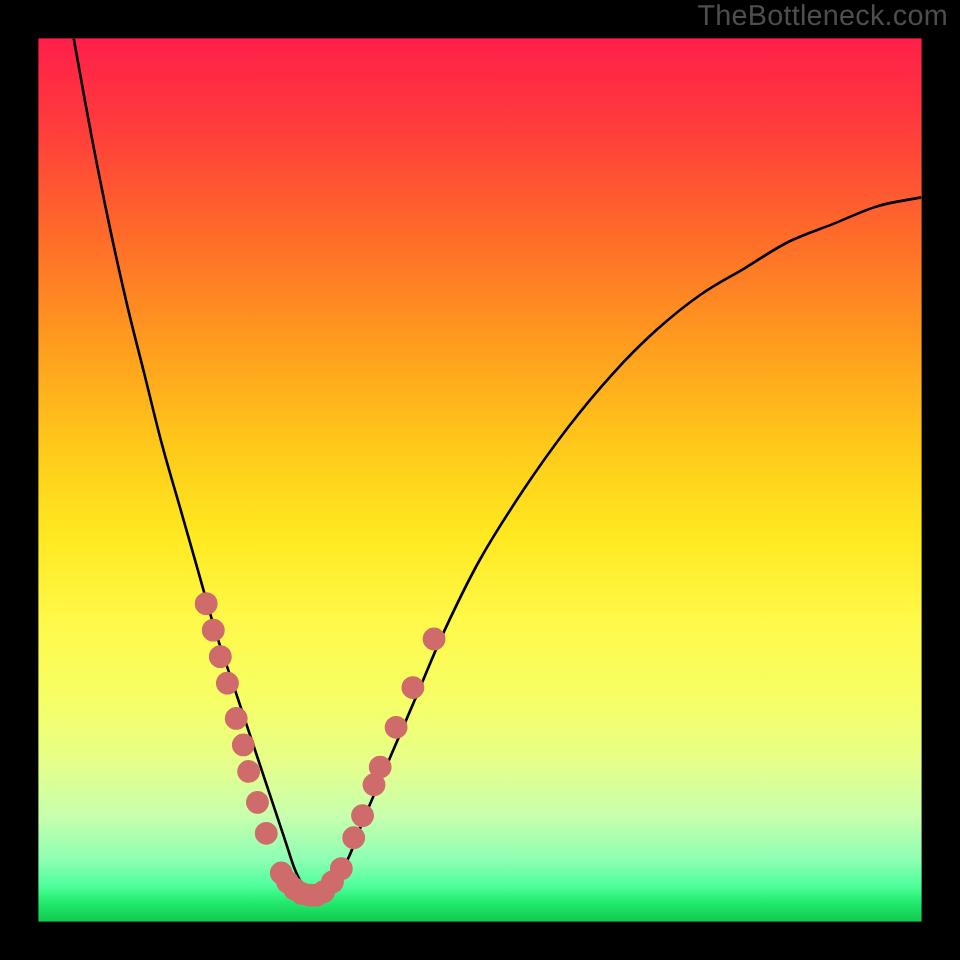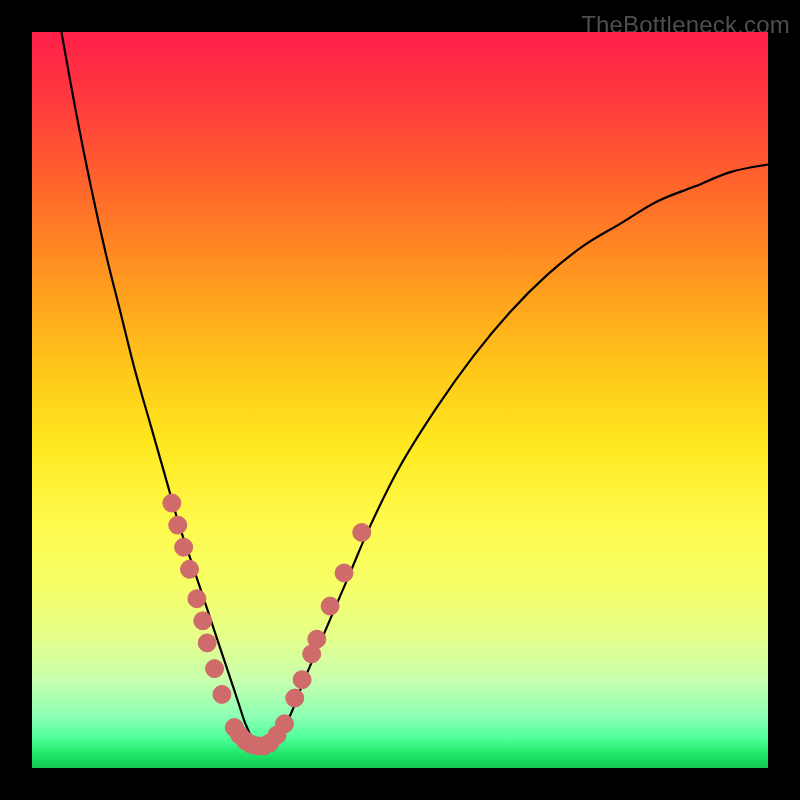--- a/index.html
+++ b/index.html
@@ -34,21 +34,21 @@
       #e6ff8a 82%,
       #c8ffad 88%,
       #8dffb4 93%,
       #4dff9a 96%,
       #20e86a 98%,
       #12c94f 100%);
     overflow: hidden;
   }
   .watermark {
     position: absolute;
-    top: 11px;
+    top: 0;
     right: 10px;
     color: #4e4e4e;
     font-size: 24px;
     font-weight: 400;
     letter-spacing: 0.2px;
     user-select: none;
   }
   svg.curve {
     position: absolute;
     inset: 0;

